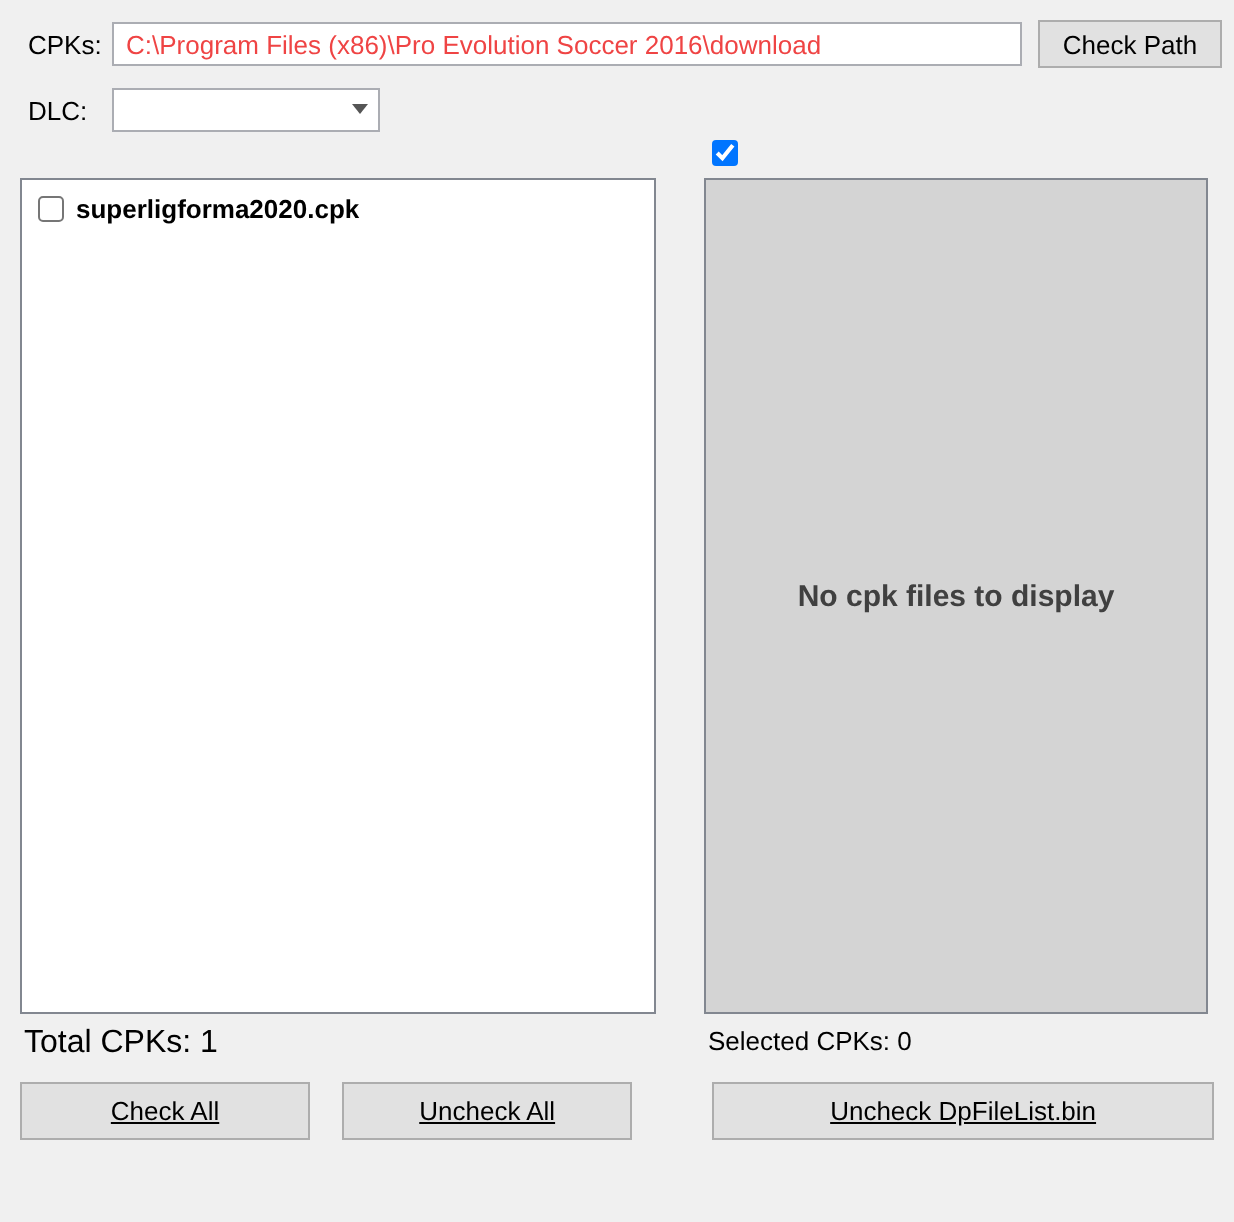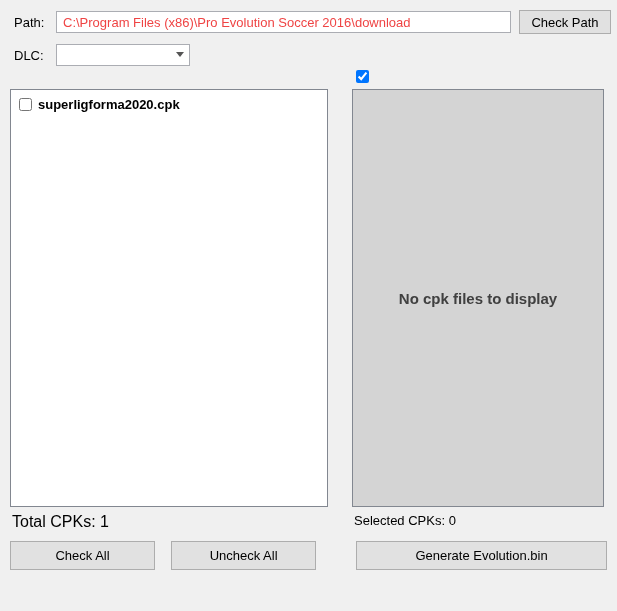--- a/index.html
+++ b/index.html
@@ -107,33 +107,34 @@
     padding: 6px 4px 10px 4px;
   }
   .count-left { width: 342px; padding-left: 2px; font-size: 16px; }
   .count-right { font-size: 13px; padding-left: 2px; }
   .btn-row {
     display: flex;
     padding-left: 4px;
     padding-right: 4px;
     gap: 12px;
     margin-top: 0;
+    text-decoration: underline;
   }
   .check-btn { width: 148px; height: 29px; }
   .uncheck-btn { width: 148px; height: 29px; margin-left: 4px;}
   .gen-btn { width: 256px; height: 29px; margin-left: 28px;}
   .dlc-wrapper { margin-bottom: 6px; }
 </style>
 </head>
 <body>
 
 <div class="container">
 
   <div class="row">
-    <div class="label-col">Path:</div>
+    <div class="label-col">CPKs:</div>
     <input type="text" class="path-input" readonly="" value="C:\Program Files (x86)\Pro Evolution Soccer 2016\download" style="">
     <button class="btn choose-path">Check Path</button>
   </div>
 
   <div class="row dlc-wrapper">
     <div class="label-col">DLC:</div>
     <div class="dlc-select">
       <span></span>
       <span class="dlc-arrow">
         <svg width="8" height="6" viewBox="0 0 8 6">
@@ -164,16 +165,16 @@
       <span>Total CPKs: </span><span>1</span>
     </div>
     <div class="count-right">
       <span>Selected CPKs: </span><span>0</span>
     </div>
   </div>
 
   <div class="btn-row">
     <button class="btn check-btn">Check All</button>
     <button class="btn uncheck-btn">Uncheck All</button>
-    <button class="btn gen-btn">Generate Evolution.bin</button>
+    <button class="btn gen-btn">Uncheck DpFileList.bin</button>
   </div>
 
 </div>
 
 </body></html>

